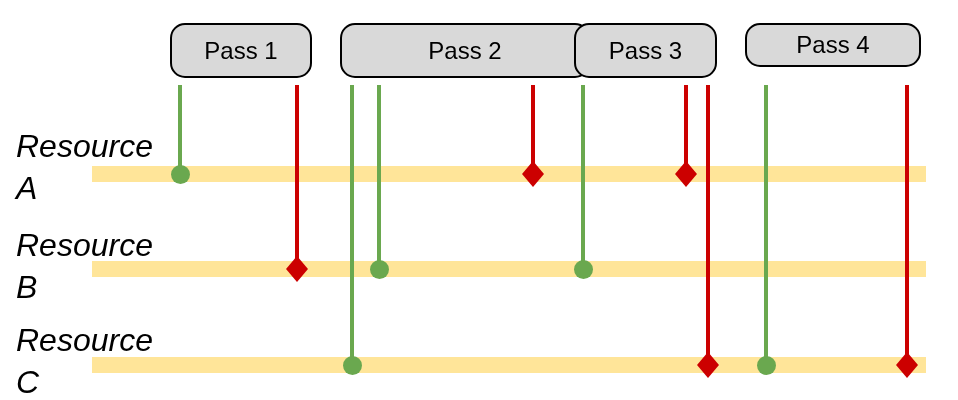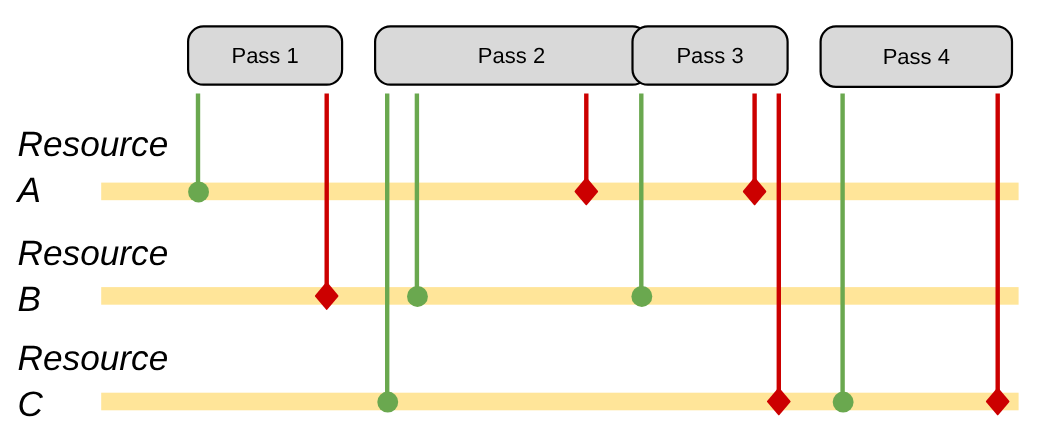--- a/index.html
+++ b/index.html
@@ -12,32 +12,33 @@
   }
   .pass-box{
     position:absolute;
     box-sizing:border-box;
     background:var(--pass-fill,#d9d9d9);
     border:2.5px solid var(--pass-border,#000000);
     border-radius:15px;
     display:flex;align-items:center;justify-content:center;
   }
   .pass-box span{
-    font-size:20px;
+    font-size:24px;
     color:var(--text,#000000);
     line-height:1;
     white-space:nowrap;
   }
   .res-label{
     position:absolute;
     font-style:italic;
     font-size:32px;
     line-height:42px;
     color:var(--text,#000000);
     white-space:nowrap;
+    margin-top:15px;
   }
   .bar{
     position:absolute;
     background:var(--bar,#ffe599);
   }
   .vline{
     position:absolute;
     width:4px;
   }
   .vline.green{background:var(--green,#6aa84f);}
@@ -61,21 +62,21 @@
 
   <div class="pass-box" style="left: 170px; top: 23px; width: 142px; height: 55px;">
     <span>Pass 1</span>
   </div>
   <div class="pass-box" style="left: 340px; top: 23px; width: 250px; height: 55px;">
     <span>Pass 2</span>
   </div>
   <div class="pass-box" style="left: 574px; top: 23px; width: 143px; height: 55px;">
     <span>Pass 3</span>
   </div>
-  <div class="pass-box" style="left: 745px; top: 23px; width: 176px; height: 57px;">
+  <div class="pass-box" style="left: 745px; top: 23px; width: 176px; height: 44px;">
     <span>Pass 4</span>
   </div>
 
   <div class="res-label" style="left: 16px; top: 110px; width: 160px; height: 88px;">
     <div>Resource</div>
     <div>A</div>
   </div>
   <div class="res-label" style="left: 16px; top: 209px; width: 160px; height: 88px;">
     <div>Resource</div>
     <div>B</div>

